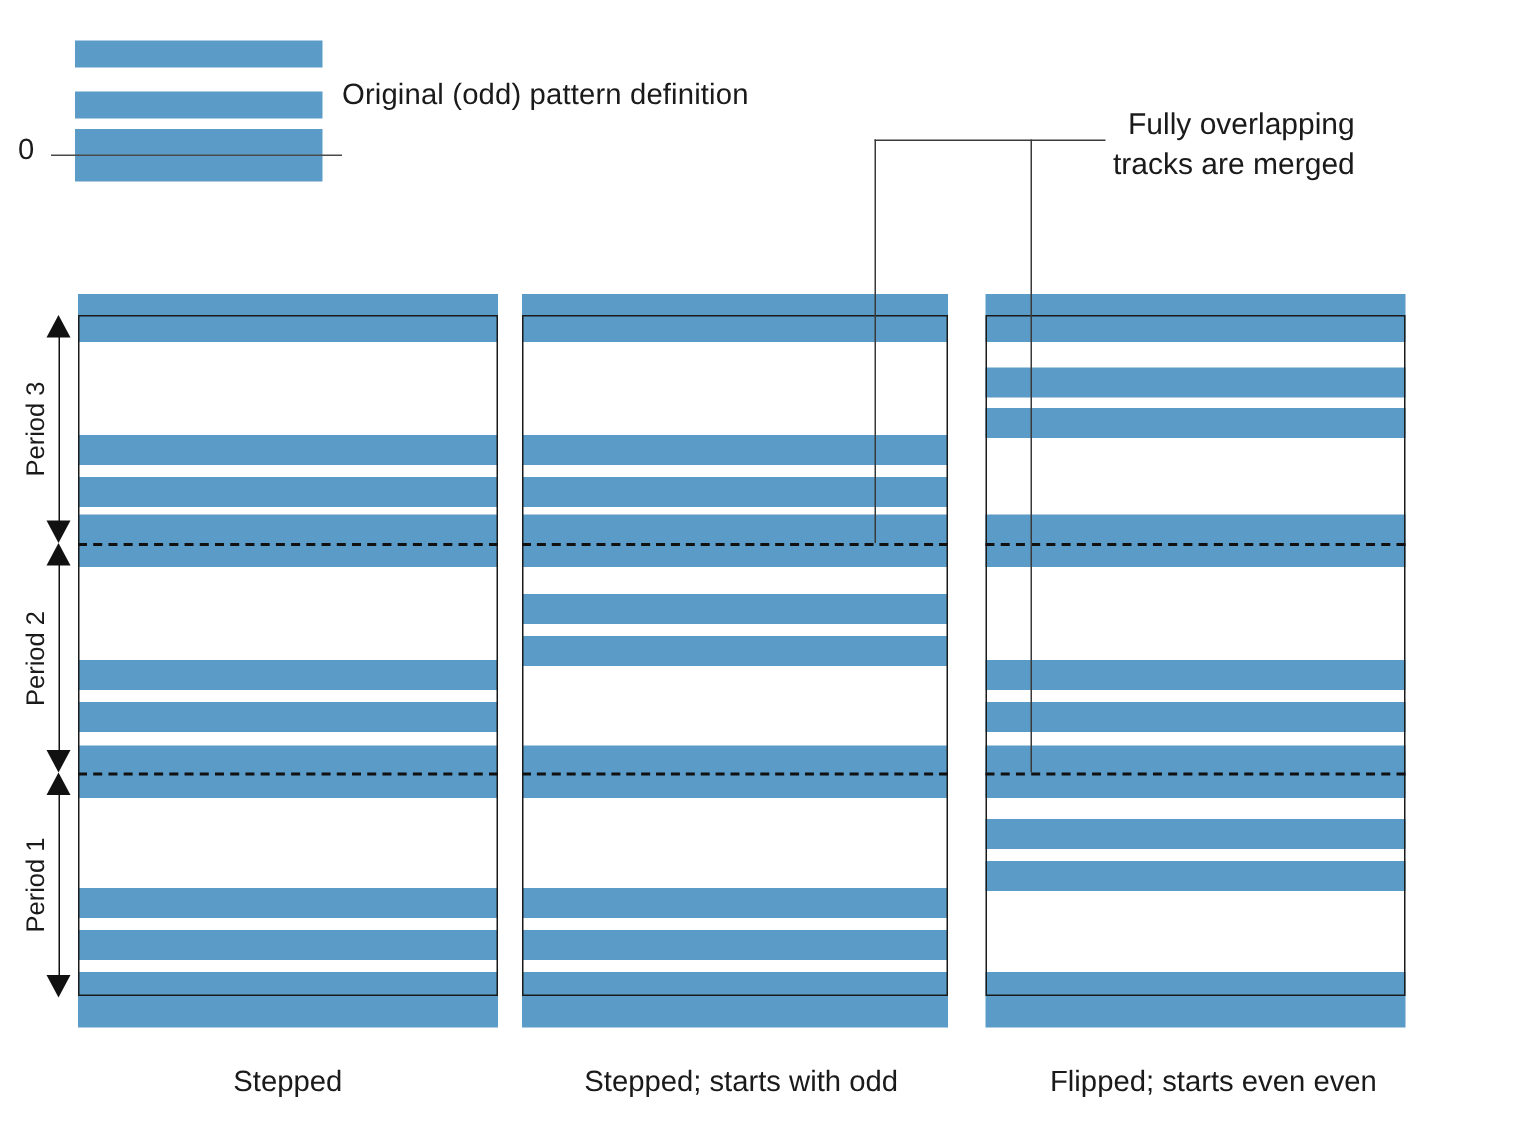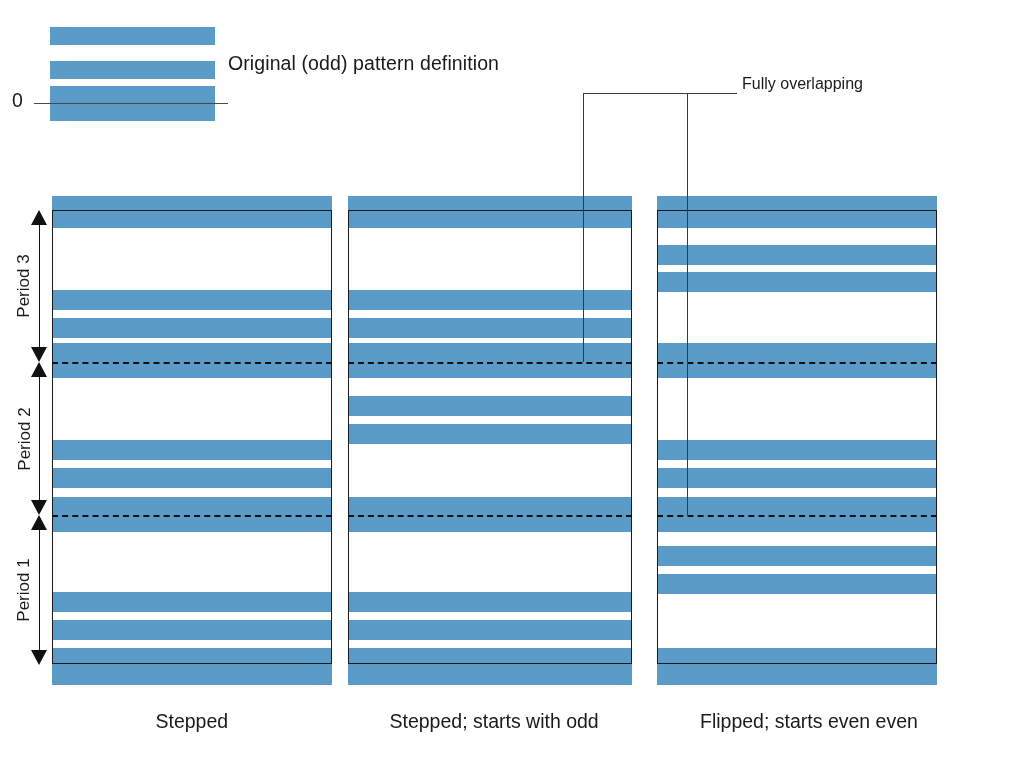--- a/index.html
+++ b/index.html
@@ -49,21 +49,21 @@
     height:0;
     border-top:1.5px solid #3a3a3a;
   }
   .leader-v{
     position:absolute;
     width:0;
     border-left:1.5px solid #3a3a3a;
   }
   .callout{
     position:absolute;
-    font-size:16px;
+    font-size:20px;
     line-height:27px;
     color:#1a1a1a;
     white-space:nowrap;
     text-align:right;
   }
   .period-label{
     position:absolute;
     font-size:17px;
     color:#1a1a1a;
     transform-origin:center center;
@@ -178,14 +178,15 @@
     <div class="dashed-line" style="left: 657px; top: 362px; width: 280px;"></div>
     <div class="dashed-line" style="left: 657px; top: 515px; width: 280px;"></div>
   </div>
 
 <div>
   <div class="leader-h" style="left: 583px; top: 93px; width: 154px;"></div>
   <div class="leader-v" style="left: 583px; top: 93px; height: 269px;"></div>
   <div class="leader-v" style="left: 687px; top: 93px; height: 422px;"></div>
   <div class="callout" style="left: 742px; top: 70px;">
     <div>Fully overlapping</div>
+    <div>tracks are merged</div>
   </div>
 </div>
 
 </body></html>

